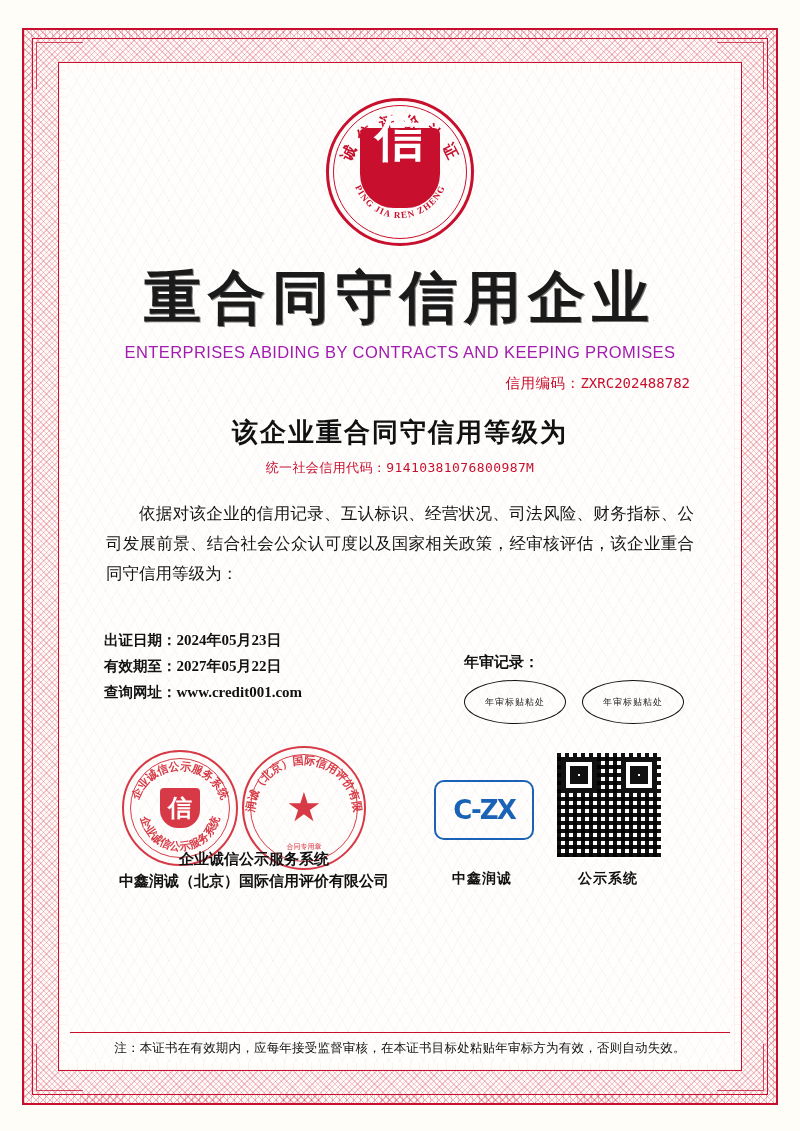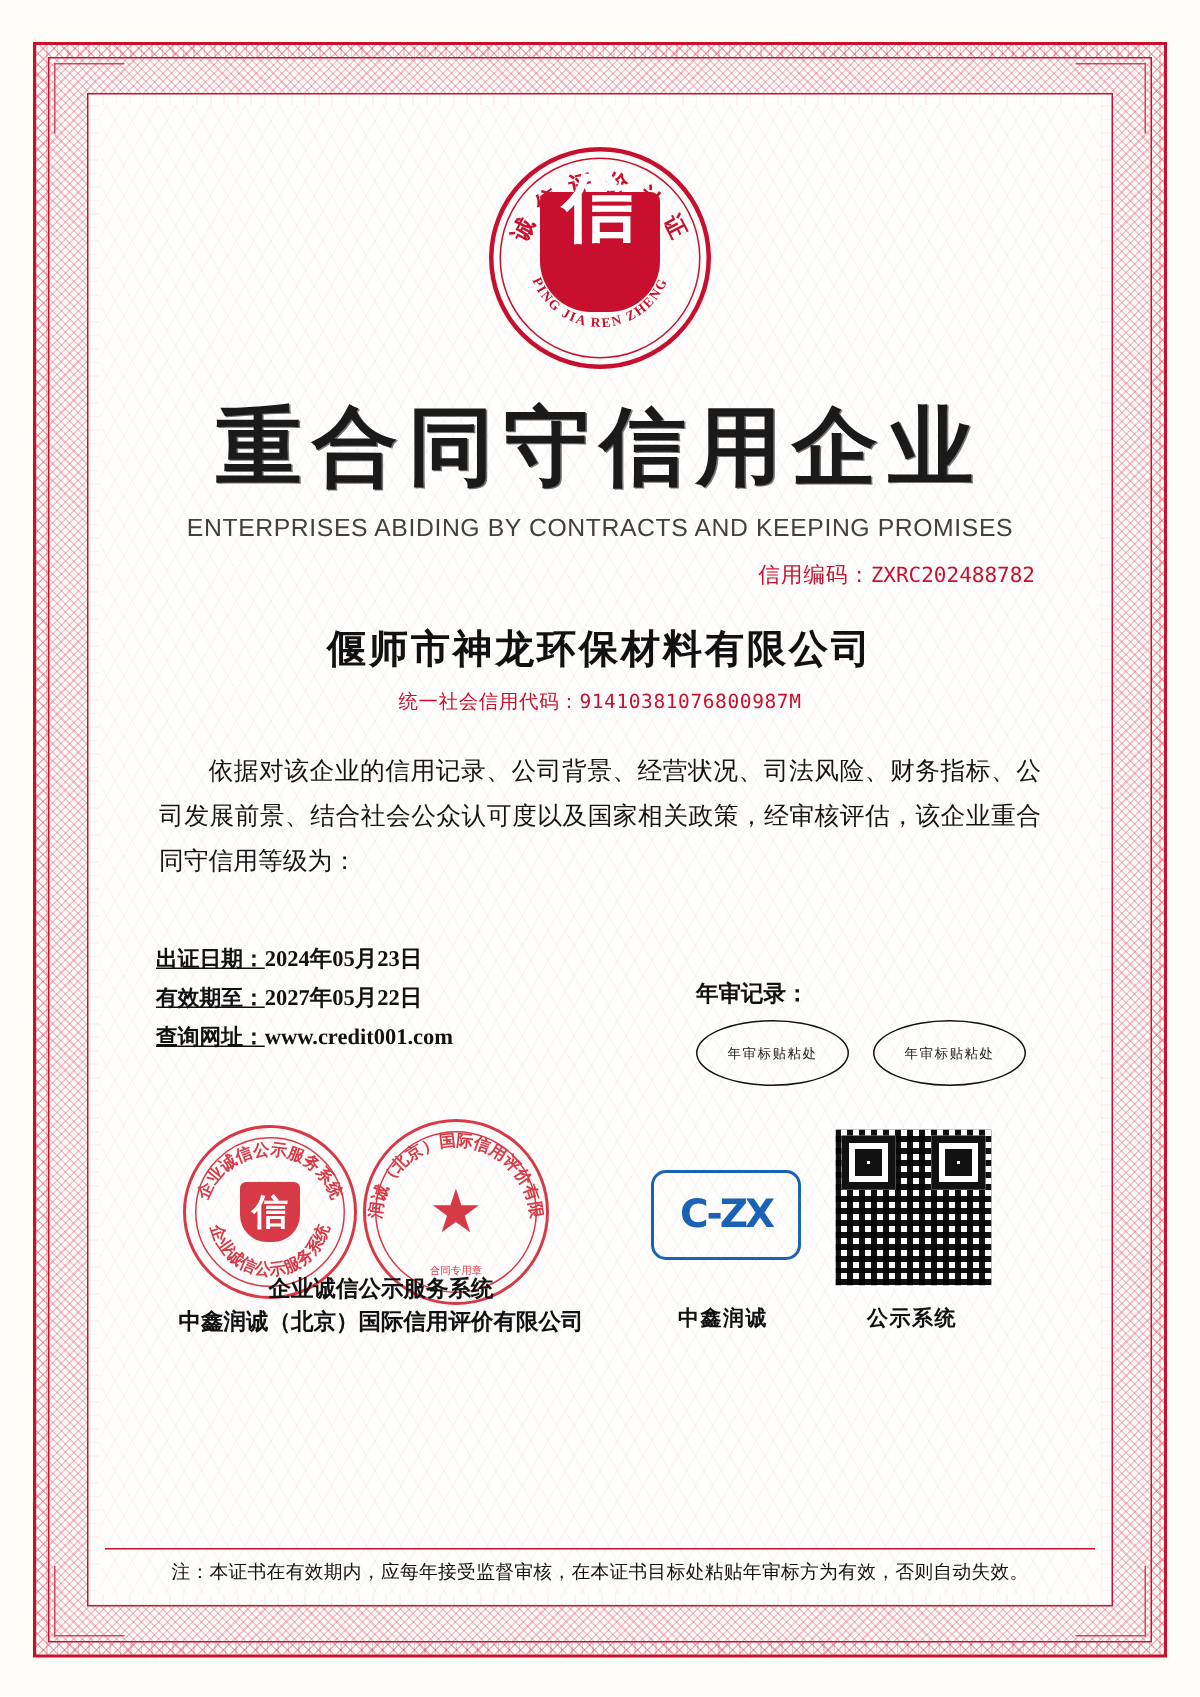--- a/index.html
+++ b/index.html
@@ -145,21 +145,21 @@
     font-weight: bold;
     color: #1a1a1a;
     font-family: "DejaVu Sans", sans-serif;
     text-shadow: 1px 1px 0 #777;
   }
   .title-en {
     margin-top: 6px;
     text-align: center;
     font-size: 16.5px;
     letter-spacing: 0.4px;
-    color: #404040;
+    color: #a21caf;
     font-family: "Liberation Sans", sans-serif;
   }
   .credit-no {
     margin-top: 12px;
     text-align: right;
     padding-right: 6px;
     color: #c8102e;
     font-size: 14.5px;
     letter-spacing: .5px;
   }
@@ -217,21 +217,21 @@
     margin-top: 38px;
   }
   .info-left { width: 352px; }
   .info-line {
     font-size: 14.5px;
     line-height: 26px;
     color: #111;
     font-family: "DejaVu Sans", sans-serif;
     white-space: nowrap;
   }
-  .info-line .lbl { font-weight: bold; text-decoration: underline; }
+  .info-line .lbl { font-weight: bold; }
   .info-line .val { font-family: "Liberation Serif", serif; font-size: 15px; }
   .info-line .valmono { font-family: "Liberation Serif", serif; font-size: 15px; font-weight: bold; }
 
   .info-right { flex: 1; padding-left: 8px; }
   .annual-title {
     font-size: 15px;
     font-weight: bold;
     color: #111;
     font-family: "DejaVu Sans", sans-serif;
     margin-top: 26px;
@@ -417,26 +417,26 @@
       </div>
     </div>
 
     <div class="title-cn">重合同守信用企业</div>
     <div class="title-en">ENTERPRISES ABIDING BY CONTRACTS AND KEEPING PROMISES</div>
 
     <div class="credit-no">
       <span class="label">信用编码：</span><span class="val">ZXRC202488782</span>
     </div>
 
-    <div class="company">偃师市神龙环保材料有限公司</div>
+    <div class="company">该企业重合同守信用等级为</div>
     <div class="uscc">
       <span>统一社会信用代码：</span><span class="val">91410381076800987M</span>
     </div>
 
-    <div class="body-para">依据对该企业的信用记录、公司背景、经营状况、司法风险、财务指标、公司发展前景、结合社会公众认可度以及国家相关政策，经审核评估，该企业重合同守信用等级为：</div>
+    <div class="body-para">依据对该企业的信用记录、互认标识、经营状况、司法风险、财务指标、公司发展前景、结合社会公众认可度以及国家相关政策，经审核评估，该企业重合同守信用等级为：</div>
 
 
     <div class="info-row">
       <div class="info-left">
         <div class="info-line">
           <span class="lbl">出证日期：</span><span class="valmono">2024年05月23日</span>
         </div>
         <div class="info-line">
           <span class="lbl">有效期至：</span><span class="valmono">2027年05月22日</span>
         </div>

